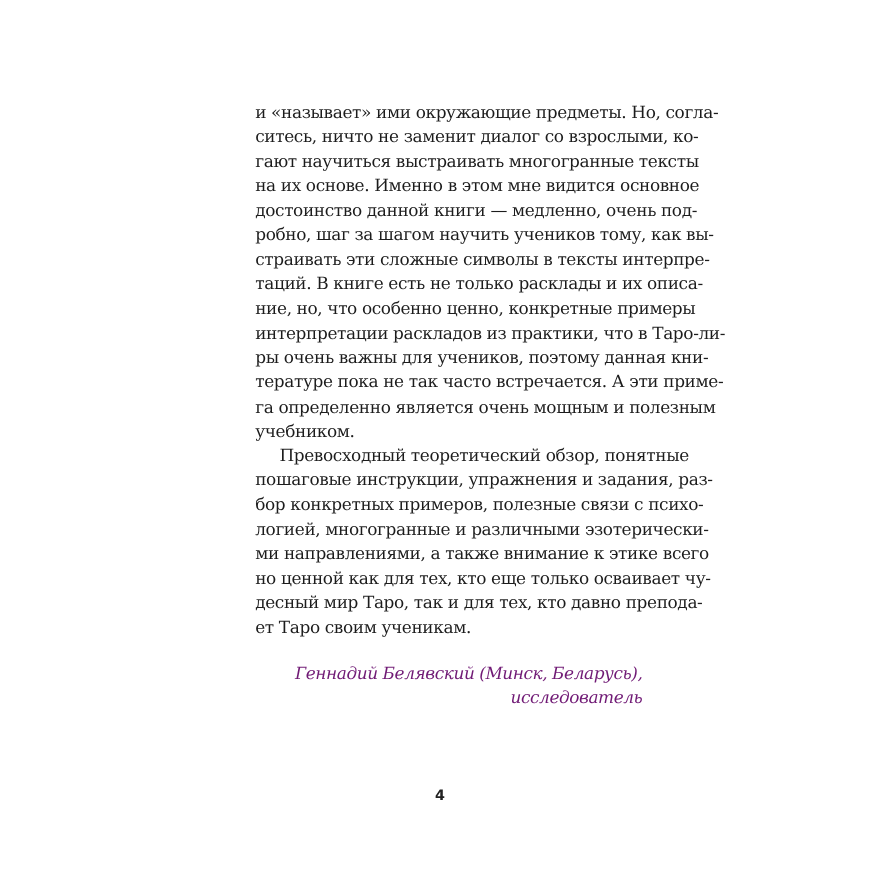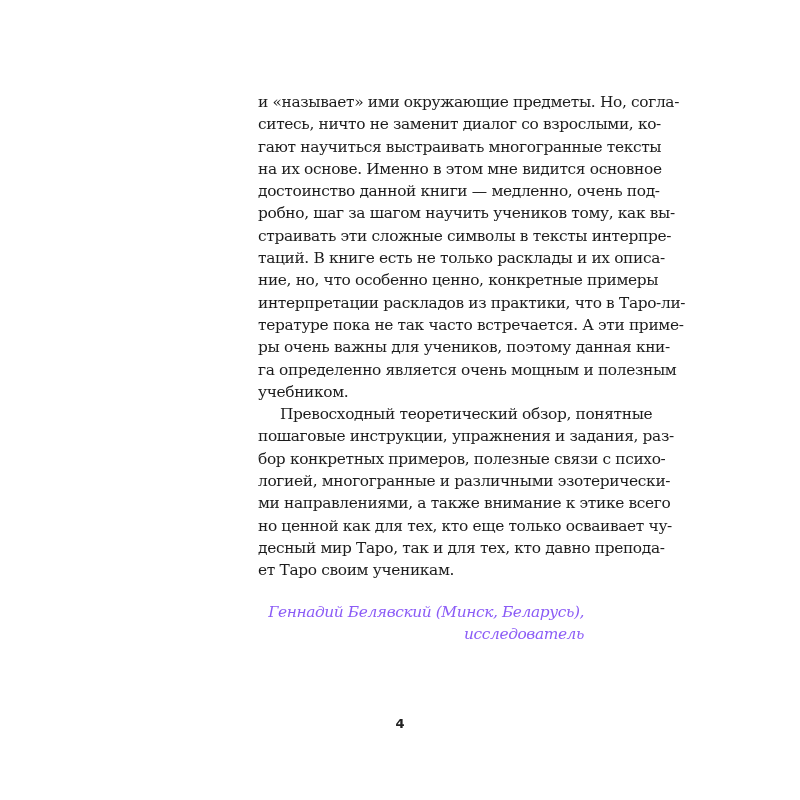--- a/index.html
+++ b/index.html
@@ -2,29 +2,28 @@
 <html><head>
 <meta charset="utf-8">
 <style>
   html, body { margin: 0; padding: 0; background: #ffffff; }
   body { width: 800px; height: 800px; position: relative; overflow: hidden; }
   .page {
     position: absolute; left: 232px; top: 91px; width: 352px;
     font-family: "DejaVu Serif", "Liberation Serif", serif;
     font-size: 15.4px; line-height: 22.3px; color: #1c1c1c;
     letter-spacing: -0.35px;
-    margin-left: 26px;
   }
   .line { display: block; white-space: nowrap; text-align: justify; text-align-last: justify; height: 22.3px; }
   .line.last { text-align-last: left; }
   .indent { padding-left: 22px; }
   .sig {
     position: absolute; right: 216px; top: 601px;
     font-family: "DejaVu Serif", "Liberation Serif", serif;
-    font-style: italic; font-size: 15.4px; line-height: 22.3px; color: #8b5cf6;
+    font-style: italic; font-size: 15.4px; line-height: 22.3px; color: #701a75;
     text-align: right; letter-spacing: -0.4px;
   }
   .sig span { display: block; white-space: nowrap; }
   .pagenum {
     position: absolute; left: 0; width: 800px; top: 716px; text-align: center;
     font-family: "DejaVu Sans", "Liberation Sans", sans-serif; font-size: 13px; font-weight: bold; color: #222;
   }
 </style>
 </head>
 <body>
@@ -34,22 +33,22 @@
     <span class="line">и «называет» ими окружающие предметы. Но, согла-</span>
     <span class="line">ситесь, ничто не заменит диалог со взрослыми, ко-</span>
     <span class="line">гают научиться выстраивать многогранные тексты</span>
     <span class="line">на их основе. Именно в этом мне видится основное</span>
     <span class="line">достоинство данной книги — медленно, очень под-</span>
     <span class="line">робно, шаг за шагом научить учеников тому, как вы-</span>
     <span class="line">страивать эти сложные символы в тексты интерпре-</span>
     <span class="line">таций. В книге есть не только расклады и их описа-</span>
     <span class="line">ние, но, что особенно ценно, конкретные примеры</span>
     <span class="line">интерпретации раскладов из практики, что в Таро-ли-</span>
+    <span class="line">ры очень важны для учеников, поэтому данная кни-</span>
     <span class="line">тературе пока не так часто встречается. А эти приме-</span>
-    <span class="line">ры очень важны для учеников, поэтому данная кни-</span>
     <span class="line">га определенно является очень мощным и полезным</span>
     <span class="line last">учебником.</span>
   </div>
   <div>
     <span class="line indent">Превосходный теоретический обзор, понятные</span>
     <span class="line">пошаговые инструкции, упражнения и задания, раз-</span>
     <span class="line">бор конкретных примеров, полезные связи с психо-</span>
     <span class="line">логией, многогранные и различными эзотерически-</span>
     <span class="line">ми направлениями, а также внимание к этике всего</span>
     <span class="line">но ценной как для тех, кто еще только осваивает чу-</span>

